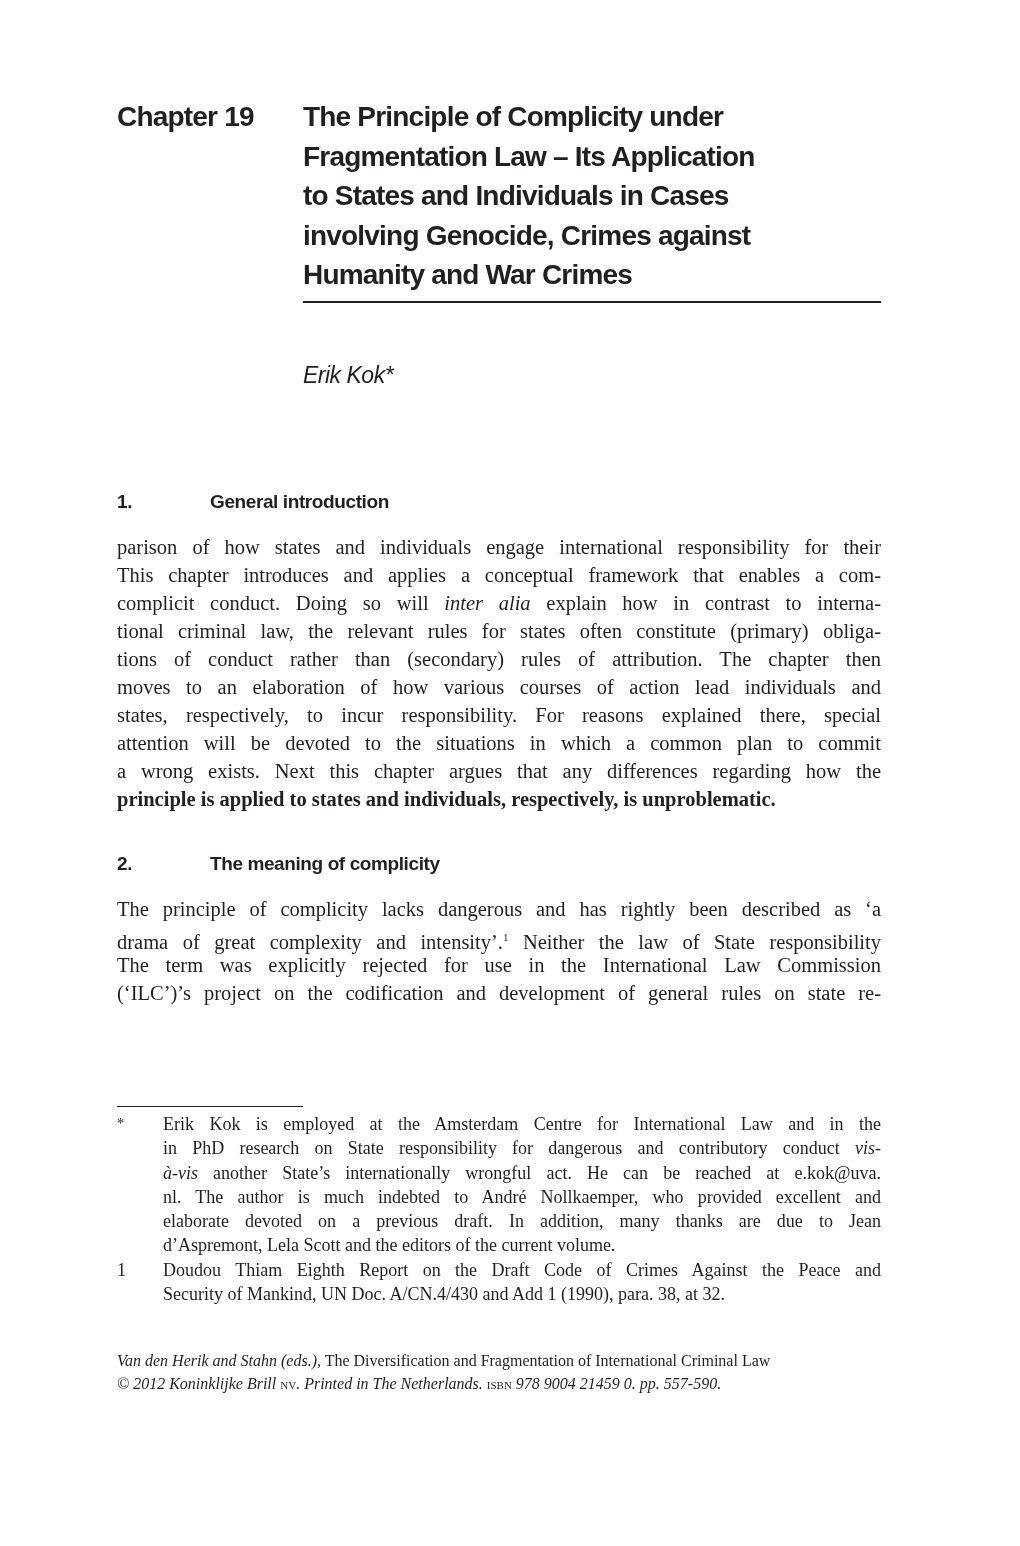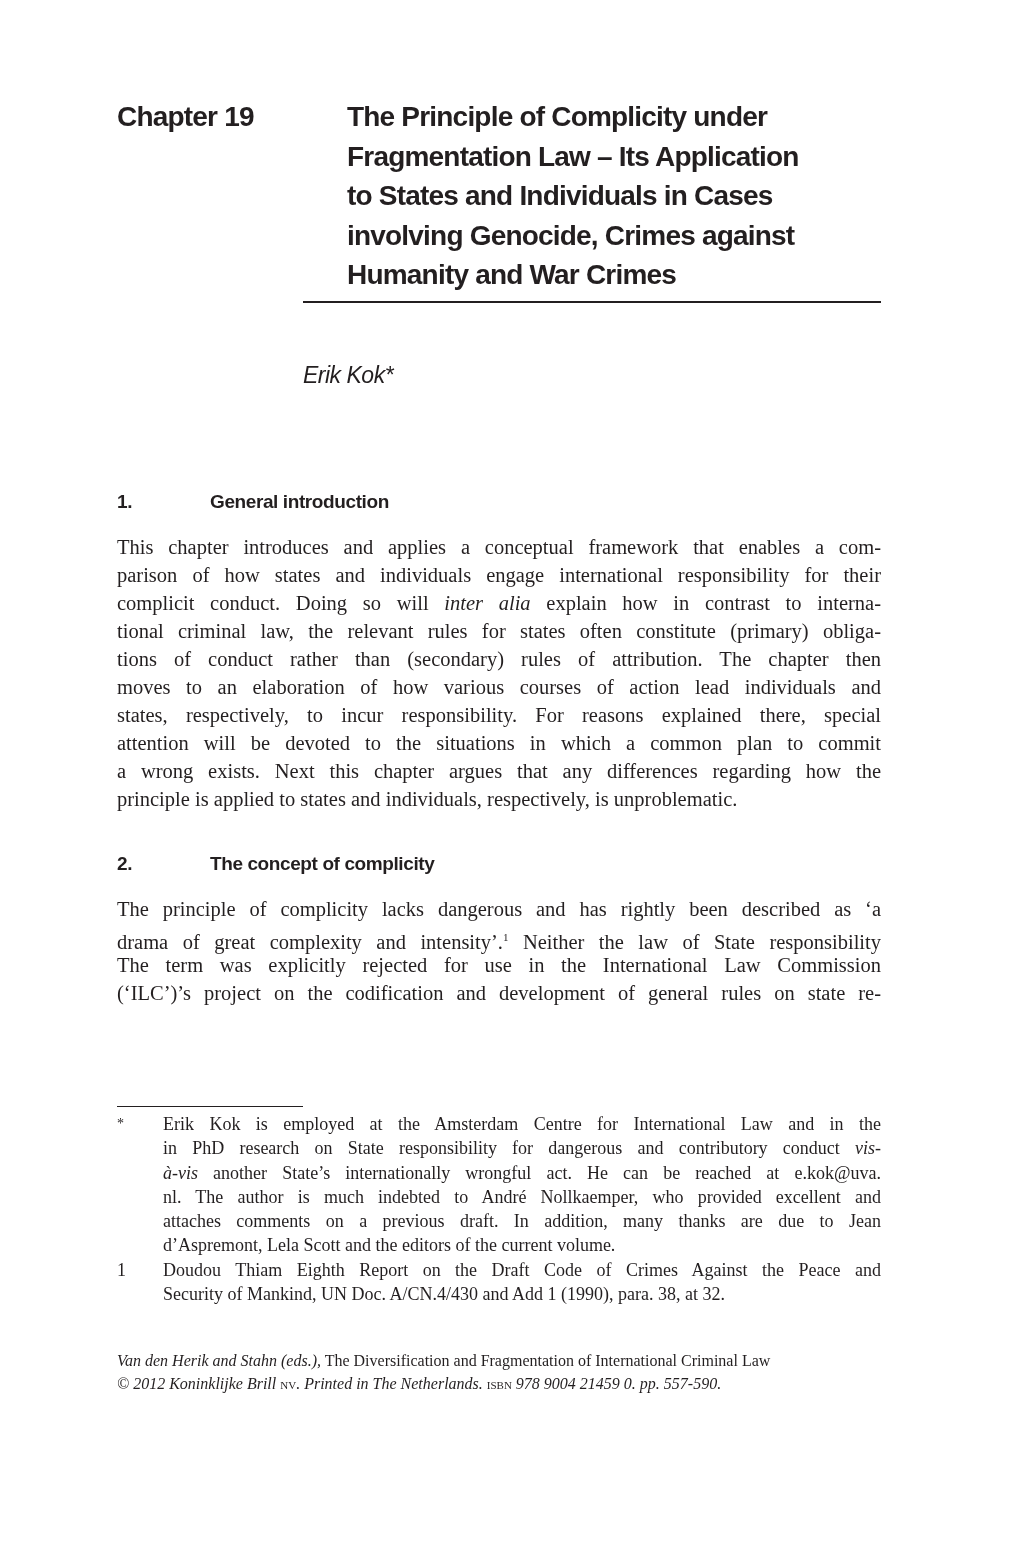--- a/index.html
+++ b/index.html
@@ -3,32 +3,32 @@
 <meta charset="utf-8">
 <style>
   html, body { margin: 0; padding: 0; background: #ffffff; }
   body { width: 1020px; height: 1546px; position: relative; overflow: hidden; color: #231f20; }
   .page { position: absolute; left: 0; top: 0; width: 885px; height: 1546px; }
   .sans { font-family: "Liberation Sans", "DejaVu Sans", sans-serif; }
   .serif { font-family: "Liberation Serif", "DejaVu Serif", serif; }
 
   .chapter-label { position: absolute; left: 117px; top: 97px; font-size: 28px; font-weight: bold; letter-spacing: -0.8px; line-height: 39px; }
   .chapter-title { position: absolute; left: 303px; top: 97px; width: 580px; font-size: 28px; font-weight: bold; letter-spacing: -0.8px; line-height: 39.5px; }
-  .chapter-title div { white-space: nowrap; margin-left: 44px; }
+  .chapter-title div { white-space: nowrap; }
   .title-rule { position: absolute; left: 303px; top: 301px; width: 578px; height: 2px; background: #231f20; }
 
   .author { position: absolute; left: 303px; top: 362px; font-size: 23px; font-style: italic; letter-spacing: -0.5px; }
 
   .section-head { position: absolute; left: 117px; font-size: 19px; font-weight: bold; letter-spacing: -0.4px; }
   .section-head .num { position: absolute; left: 0; }
   .section-head .txt { position: absolute; left: 93px; white-space: nowrap; }
 
   .body-text { position: absolute; left: 117px; width: 764px; font-size: 20.5px; line-height: 28px; }
   .body-text .line { white-space: nowrap; text-align: justify; text-align-last: justify; height: 28px; }
-  .body-text .line.last { text-align-last: left; }
+  .body-text .line.last { text-align-last: left; font-weight: bold; }
 
   .fn-rule { position: absolute; left: 117px; top: 1106px; width: 186px; height: 1px; background: #231f20; }
   .footnotes { position: absolute; left: 117px; top: 1112px; width: 764px; font-size: 18px; line-height: 24.3px; }
   .fn { position: relative; padding-left: 46px; }
   .fn .mark { position: absolute; left: 0; top: 0; font-size: 14px; }
   .fn .line { white-space: nowrap; text-align: justify; text-align-last: justify; height: 24.3px; }
   .fn .line.last { text-align-last: left; }
 
   .source { position: absolute; left: 117px; top: 1349px; width: 764px; font-size: 16px; line-height: 23px; }
   .source div { white-space: nowrap; }
@@ -50,53 +50,53 @@
   </div>
   <div class="title-rule"></div>
 
   <div class="author sans">Erik Kok*</div>
 
   <div class="section-head sans" style="top:491px;">
     <span class="num">1.</span>
     <span class="txt">General introduction</span>
   </div>
   <div class="body-text serif" style="top:533px;">
+      <div class="line">parison of how states and individuals engage international responsibility for their</div>
       <div class="line">This chapter introduces and applies a conceptual framework that enables a com-</div>
-      <div class="line">parison of how states and individuals engage international responsibility for their</div>
       <div class="line">complicit conduct. Doing so will <i>inter alia</i> explain how in contrast to interna-</div>
       <div class="line">tional criminal law, the relevant rules for states often constitute (primary) obliga-</div>
       <div class="line">tions of conduct rather than (secondary) rules of attribution. The chapter then</div>
       <div class="line">moves to an elaboration of how various courses of action lead individuals and</div>
       <div class="line">states, respectively, to incur responsibility. For reasons explained there, special</div>
       <div class="line">attention will be devoted to the situations in which a common plan to commit</div>
       <div class="line">a wrong exists. Next this chapter argues that any differences regarding how the</div>
       <div class="line last">principle is applied to states and individuals, respectively, is unproblematic.</div>
     </div>
 
   <div class="section-head sans" style="top:853px;">
     <span class="num">2.</span>
-    <span class="txt">The concept of complicity</span>
+    <span class="txt">The meaning of complicity</span>
   </div>
   <div class="body-text serif" style="top:895px;">
       <div class="line">The principle of complicity lacks dangerous and has rightly been described as ‘a</div>
       <div class="line">drama of great complexity and intensity’.<sup style="font-size: 11px;">1</sup> Neither the law of State responsibility</div>
       <div class="line">The term was explicitly rejected for use in the International Law Commission</div>
       <div class="line">(‘ILC’)’s project on the codification and development of general rules on state re-</div>
     </div>
 
   <div class="fn-rule"></div>
   <div class="footnotes serif">
     <div class="fn">
       <span class="mark">*</span>
       <div>
           <div class="line">Erik Kok is employed at the Amsterdam Centre for International Law and in the</div>
           <div class="line">in PhD research on State responsibility for dangerous and contributory conduct <i>vis-</i></div>
           <div class="line"><i>à-vis</i> another State’s internationally wrongful act. He can be reached at e.kok@uva.</div>
           <div class="line">nl. The author is much indebted to André Nollkaemper, who provided excellent and</div>
-          <div class="line">attaches comments on a previous draft. In addition, many thanks are due to Jean</div>
+          <div class="line">elaborate devoted on a previous draft. In addition, many thanks are due to Jean</div>
           <div class="line last">d’Aspremont, Lela Scott and the editors of the current volume.</div>
         </div>
     </div>
     <div class="fn">
       <span class="mark" style="font-size:18px;">1</span>
       <div>
           <div class="line">Doudou Thiam Eighth Report on the Draft Code of Crimes Against the Peace and</div>
           <div class="line last">Security of Mankind, UN Doc. A/CN.4/430 and Add 1 (1990), para. 38, at 32.</div>
         </div>
     </div>

